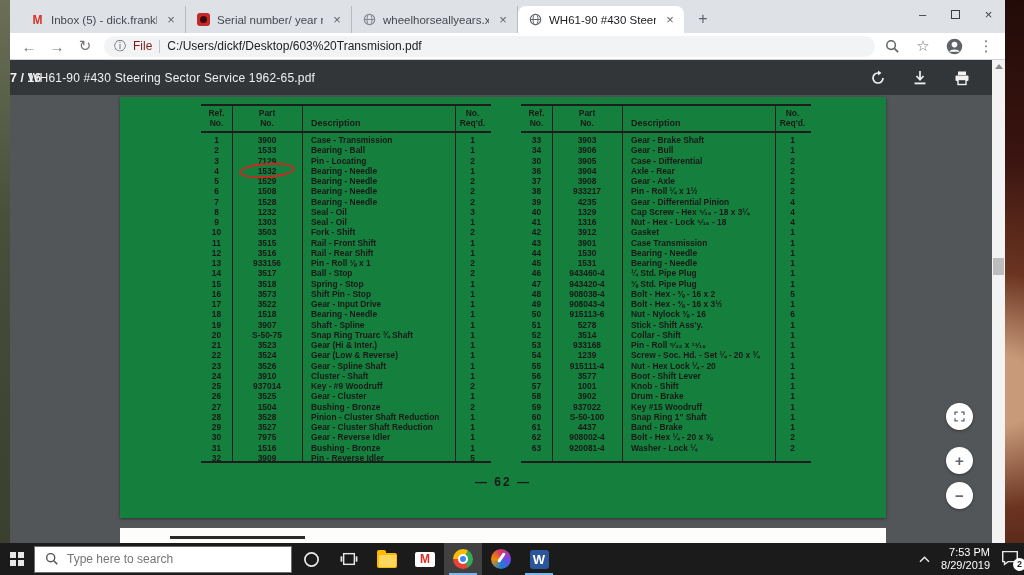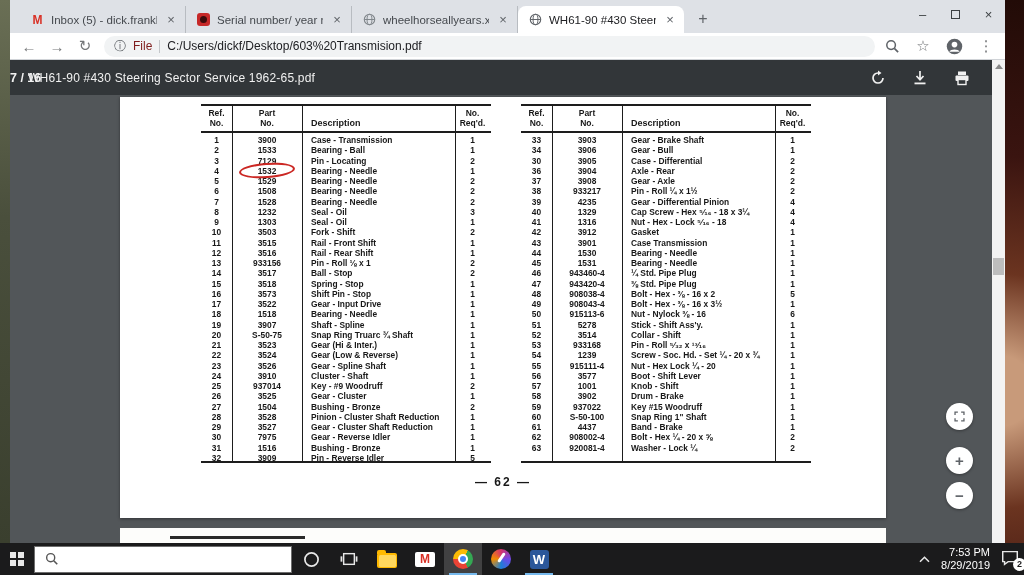--- a/index.html
+++ b/index.html
@@ -47,21 +47,21 @@
 
   
   .pdf-toolbar { position:absolute; left:0; top:60px; width:982px; height:35px; background:#323639;
     display:flex; align-items:center; color:#f1f1f1; }
   .pdf-title { position:absolute; left:18px; font-size:12px; font-weight:normal; letter-spacing:.2px; }
   .pdf-pageind { position:absolute; left:0; right:0; text-align:left; font-size:12.5px; font-weight:bold; }
   .pdf-tools { position:absolute; right:22px; display:flex; gap:26px; align-items:center; }
 
   
   .pdf-viewer { position:absolute; left:0; top:95px; width:982px; height:448px; background:#525659; }
-  .pdf-page { position:absolute; left:110px; top:2px; width:766px; height:421px; background:#ffffff;
+  .pdf-page { position:absolute; left:110px; top:2px; width:766px; height:421px; background:#15803d;
     box-shadow:0 1px 3px rgba(0,0,0,.4); color:#181818; }
   .pdf-page2 { position:absolute; left:110px; top:433px; width:766px; height:15px; background:#fdfdfb; }
   .pdf-page2 .p2line { position:absolute; left:50px; top:8px; width:135px; height:3px; background:#2a2a2a; }
 
   
   .ptable { position:absolute; top:7px; width:290px; height:359px;
     border-top:2px solid #1d1d1d; border-bottom:2px solid #1d1d1d; font-weight:bold; }
   .ptable.t-left { left:81px; } .ptable.t-right { left:401px; }
   .vline { position:absolute; top:0; width:1px; height:355px; background:#1d1d1d; }
   .v1 { left:31px; } .v2 { left:101px; } .v3 { left:254px; }
@@ -575,20 +575,21 @@
           <span></span>
           <span></span>
           <span></span>
         </span>
     </div>
     <div class="tb-search">
       <svg class="ic-svg" width="14" height="14" viewBox="0 0 16 16">
           <circle cx="6.5" cy="6.5" r="4.6" fill="none" stroke="#555" stroke-width="1.6"></circle>
           <line x1="10" y1="10" x2="14" y2="14" stroke="#555" stroke-width="1.8"></line>
         </svg>
+      <input type="text" placeholder="Type here to search" style="">
     </div>
     <div class="tb-btn">
       <svg class="ic-svg" width="17" height="17" viewBox="0 0 18 18">
           <circle cx="9" cy="9" r="7" fill="none" stroke="#e8e8e8" stroke-width="1.8"></circle>
         </svg>
     </div>
     <div class="tb-btn">
       <svg class="ic-svg" width="18" height="16" viewBox="0 0 20 18">
           <rect x="4" y="3" width="12" height="12" fill="none" stroke="#e8e8e8" stroke-width="1.6"></rect>
           <rect x="0.5" y="6" width="2" height="6" fill="#e8e8e8"></rect>

